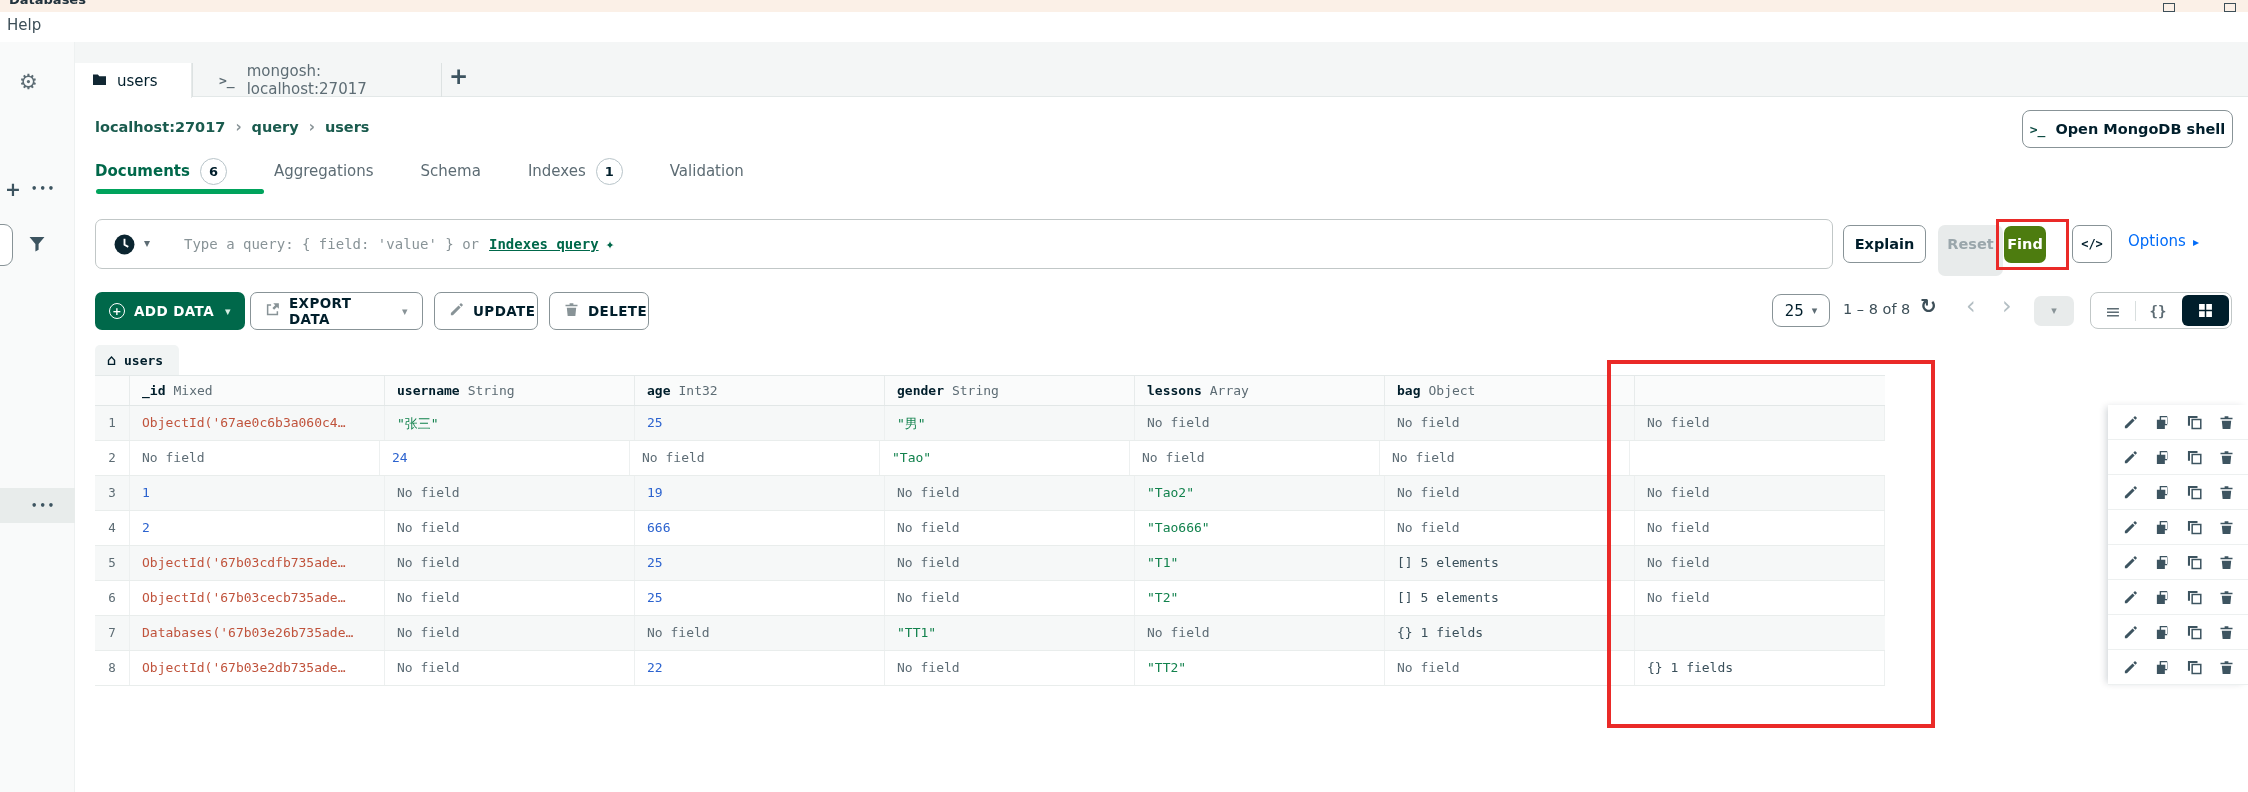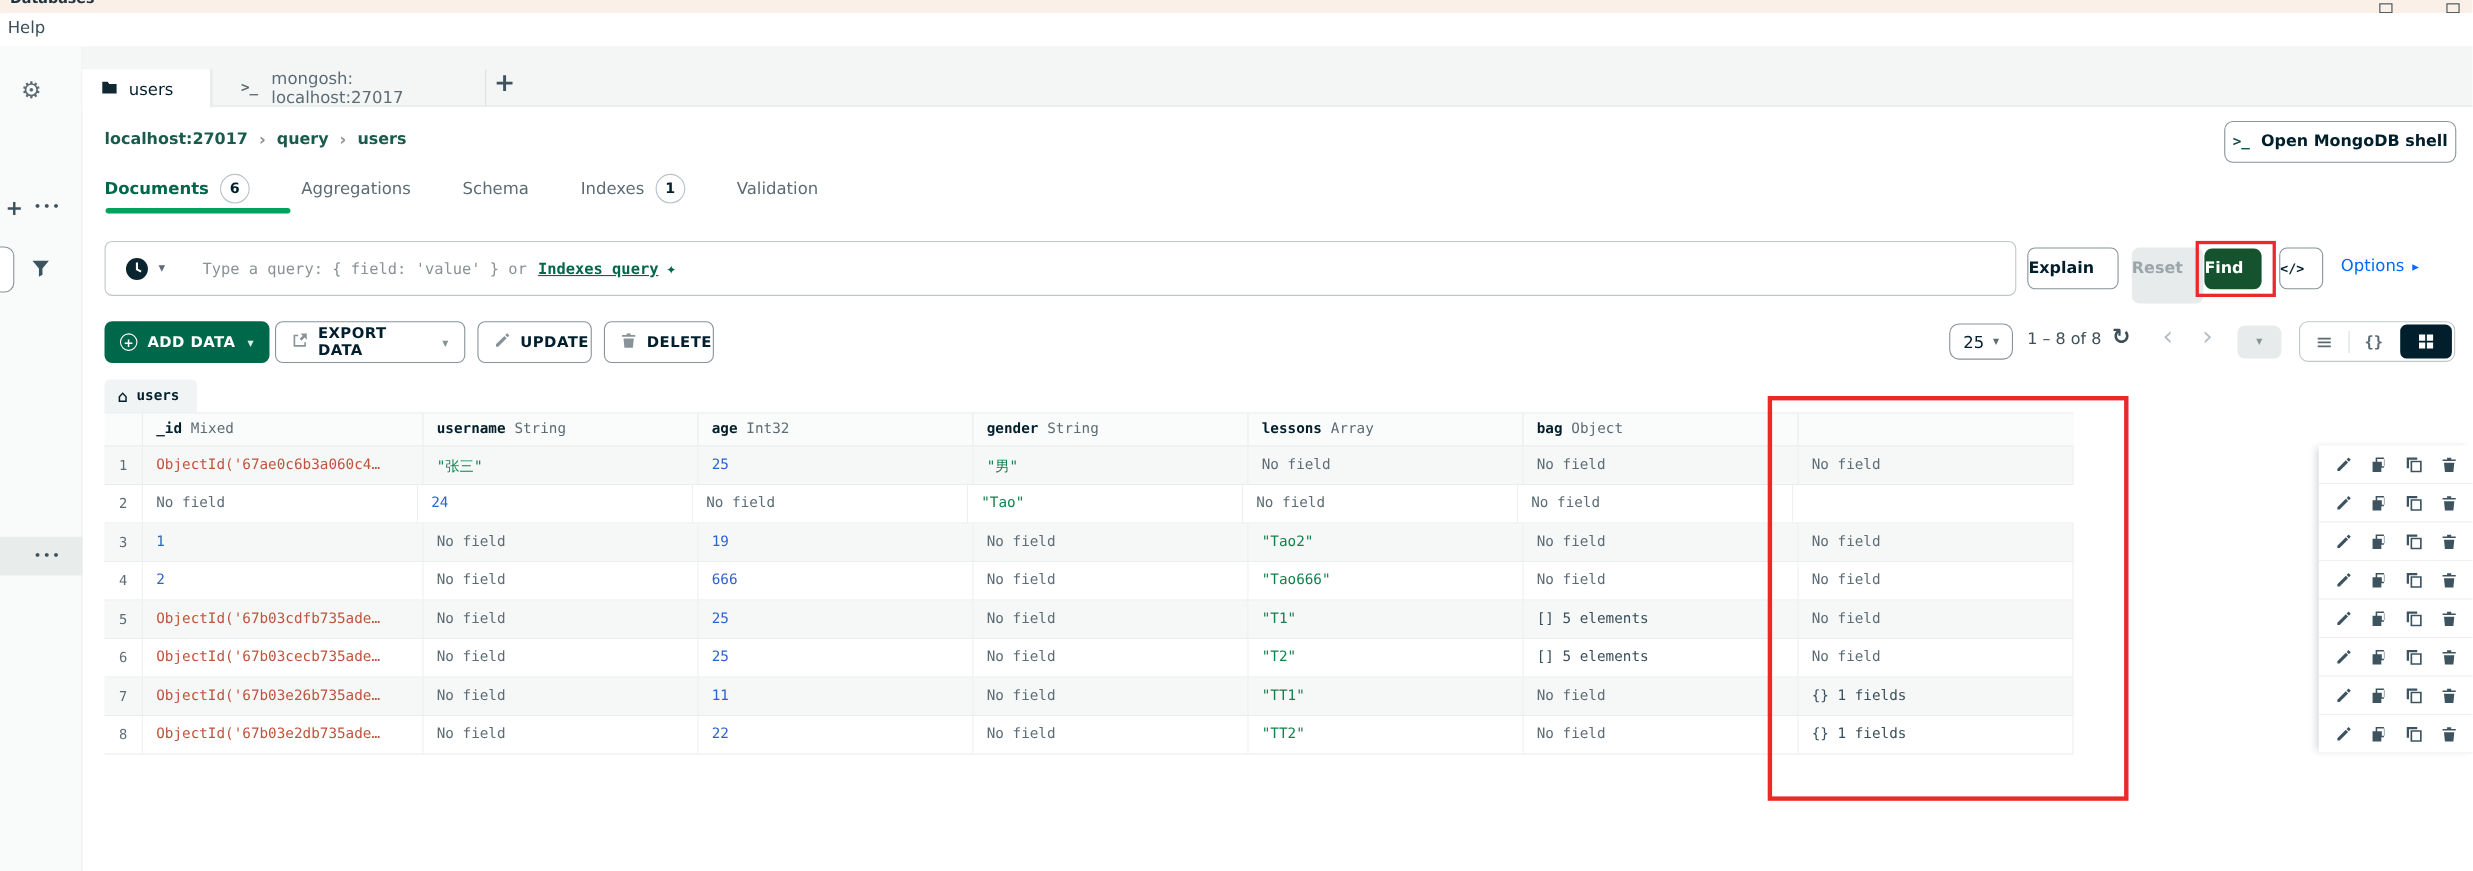--- a/index.html
+++ b/index.html
@@ -48,24 +48,24 @@
                font-size:13px;font-weight:600;color:#001E2B;background:#fff;}
   .ctab-underline{position:absolute;left:96px;top:189px;width:168px;height:5px;border-radius:3px;background:#00A35C;}
 
   
   .qbox{position:absolute;left:95px;top:219px;width:1738px;height:50px;border:1px solid #c1c7c7;border-radius:7px;background:#fff;box-sizing:border-box;}
   .qclock{position:absolute;left:18px;top:14px;width:21px;height:21px;}
   .qcaret{position:absolute;left:48px;top:16px;color:#5d6c74;font-size:12px;}
   .qtext{position:absolute;left:88px;top:15px;font-family:"DejaVu Sans Mono",monospace;font-size:14px;color:#889397;white-space:nowrap;}
   .qlink{color:#00684A;font-weight:bold;text-decoration:underline;margin-left:10px;cursor:pointer;}
   .qspark{color:#00684A;margin-left:7px;font-size:15px;}
-  .btn{position:absolute;box-sizing:border-box;border-radius:7px;font-weight:bold;text-align:left;cursor:pointer;}
+  .btn{position:absolute;box-sizing:border-box;border-radius:7px;font-weight:bold;text-align:center;cursor:pointer;}
   .btn-explain{left:1843px;top:225px;width:83px;height:38px;border:1px solid #889397;background:#fff;color:#001E2B;font-size:14.5px;line-height:36px;}
   .btn-reset{left:1938px;top:225px;width:65px;height:51px;background:#e8ebeb;color:#9aa6ab;font-size:14.5px;line-height:38px;}
-  .btn-find{left:2004px;top:226px;width:52px;height:37px;background:#14532d;color:#fff;font-size:14.5px;line-height:37px;}
+  .btn-find{left:2004px;top:226px;width:42px;height:37px;background:#4d7c0f;color:#fff;font-size:14.5px;line-height:37px;}
   .btn-code{left:2072px;top:225px;width:40px;height:38px;border:1px solid #889397;background:#fff;color:#001E2B;
             font-family:"DejaVu Sans Mono",monospace;font-size:12px;line-height:36px;}
   .btn-options{left:2128px;top:232px;color:#016BF8;font-size:15px;font-weight:normal;background:none;border:none;}
   .opt-arrow{font-size:12px;margin-left:7px;}
 
   
   .tbtn{position:absolute;top:292px;height:38px;border-radius:7px;display:flex;align-items:center;box-sizing:border-box;
         font-size:13.5px;font-weight:bold;letter-spacing:.4px;cursor:pointer;}
   .btn-add{left:95px;width:150px;background:#00684A;color:#fff;padding:0 14px;gap:9px;}
   .addplus{width:14px;height:14px;border:1.5px solid #fff;border-radius:50%;display:flex;align-items:center;justify-content:center;
@@ -345,23 +345,22 @@
           <div class="tcell w255 k-oid">ObjectId('67b03cecb735ade…</div>
           <div class="tcell w250 k-none">No field</div>
           <div class="tcell w250 k-num">25</div>
           <div class="tcell w250 k-none">No field</div>
           <div class="tcell w250 k-str">"T2"</div>
           <div class="tcell w250 k-arr">[] 5 elements</div>
           <div class="tcell w250 k-none">No field</div>
         </div>
         <div class="trow odd">
           <div class="tcell w35 numcol">7</div>
-          <div class="tcell w255 k-oid">ObjectId('67b03e26b735ade…</div>
-          <div class="tcell w250 k-none">No field</div>
-          <div class="tcell w250 k-num">11</div>
+          <div class="tcell w255 k-oid">Databases('67b03e26b735ade…</div>
+          <div class="tcell w250 k-none">No field</div>
           <div class="tcell w250 k-none">No field</div>
           <div class="tcell w250 k-str">"TT1"</div>
           <div class="tcell w250 k-none">No field</div>
           <div class="tcell w250 k-obj">{} 1 fields</div>
         </div>
         <div class="trow">
           <div class="tcell w35 numcol">8</div>
           <div class="tcell w255 k-oid">ObjectId('67b03e2db735ade…</div>
           <div class="tcell w250 k-none">No field</div>
           <div class="tcell w250 k-num">22</div>

